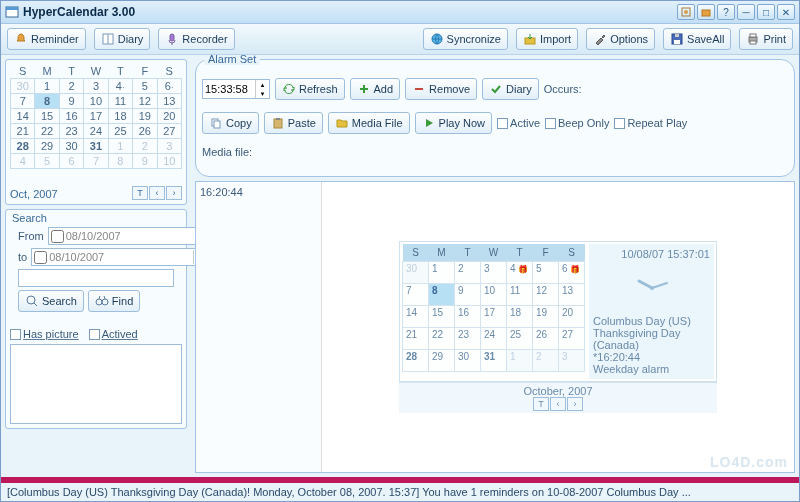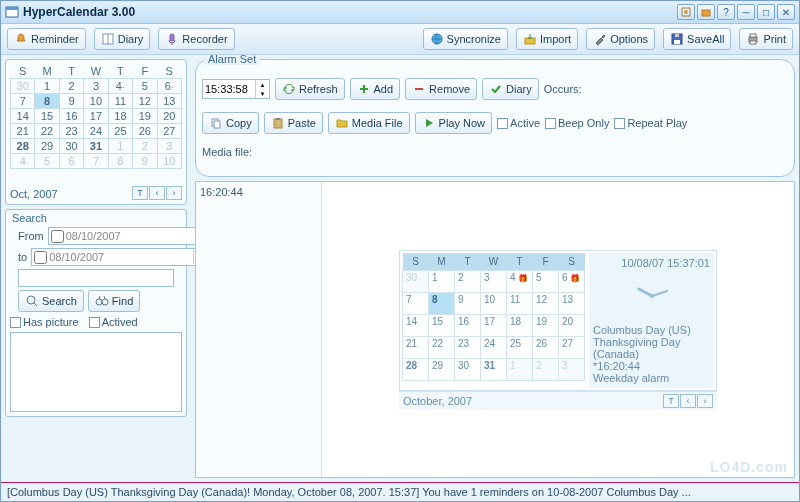--- a/index.html
+++ b/index.html
@@ -25,21 +25,21 @@
 .minical td.dot::after { content: '·'; font-size: 9px; color: #5a8aba; }
 .cal-footer { display: flex; align-items: flex-end; justify-content: space-between; margin-top: 17px; color: #3a6a9a; }
 .nav { display: flex; gap: 1px; }
 .nav .nbtn { width: 16px; height: 14px; border: 1px solid #9cbedc; background: #f0f8fd; display:flex; align-items:center; justify-content:center; font-size:9px; cursor:pointer; }
 .search-row { display:flex; align-items:center; gap:4px; margin: 3px 8px; }
 .search-row label { width: 30px; text-align:right; color:#3a5a7a; }
 .dateinput { flex:1; display:flex; align-items:center; border:1px solid #9cbedc; background:#fff; padding:1px 2px; gap:2px; }
 .dateinput input[type=text] { border:none; flex:1; font-size:11px; color:#888; }
 .drop { width:14px; height:14px; border-left:1px solid #ccc; display:flex; align-items:center; justify-content:center; font-size:8px; color:#555; cursor:pointer; }
 .textinput { width:100%; border:1px solid #9cbedc; background:#fff; padding:2px; }
-.checkrow { display:flex; gap:10px; margin-top:4px; color:#5a7a9a; }
+.checkrow { display:flex; gap:10px; margin-top:16px; color:#5a7a9a;text-decoration:underline; }
 .checkrow label { display:flex; align-items:center; gap:2px; }
 .listbox { border:1px solid #9cbedc; background:#fff; height:80px; margin-top:4px; }
 .content { flex:1; display:flex; flex-direction:column; padding:4px; gap:4px; overflow:hidden; }
 .fieldset { border:1px solid #a3c4e4; border-radius:14px; padding:6px; background:#f7fcff; position:relative; }
 .fieldset .legend { position:absolute; top:-7px; left:8px; background:#e8f3fa; padding:0 4px; color:#3a6a9a; }
 .row { display:flex; align-items:center; gap:5px; flex-wrap:wrap; margin:12px 0; }
 .spinner { display:flex; border:1px solid #9cbedc; background:#fff; }
 .spinner input { border:none; width:52px; padding:2px; }
 .spinner .spbtns { display:flex; flex-direction:column; }
 .spinner .sp { width:14px; height:9px; border-left:1px solid #ccc; font-size:7px; display:flex; align-items:center; justify-content:center; cursor:pointer; }
@@ -50,27 +50,27 @@
 .preview { flex:1; position:relative; background:#fff; padding:8px; display:flex; align-items:center; justify-content:center; }
 .bigcal-wrap { display:flex; gap:4px; background:#fff; border:1px solid #cfe0ef; padding:2px; }
 .bigcal { border-collapse:collapse; }
 .bigcal th { background:#bcdcef; color:#4a6a8a; font-weight:normal; padding:3px 8px; font-size:10px; text-align:center; }
 .bigcal td { border:1px solid #d3e4f0; width:26px; height:22px; vertical-align:top; padding:1px 3px; color:#6a8aaa; font-size:10px; background:#fdffff; }
 .bigcal td.other { color:#c0d0e0; background:#f5fafd; }
 .bigcal td.today { background:#b8e0f5; font-weight:bold; color:#3a6a9a; }
 .bigcal td.bold { font-weight:bold; }
 .sideinfo { width:125px; background:#eaf5fc; padding:4px; color:#6a8aaa; font-size:10px; display:flex; flex-direction:column; }
 .clock { height:55px; display:flex; align-items:center; justify-content:center; }
-.statusbar { border-top:1px solid #be185d; background:#e8f3fa; padding:3px 6px; color:#2a4a6a; font-size:11px; white-space:nowrap; overflow:hidden; }
+.statusbar { border-top:6px solid #be185d; background:#e8f3fa; padding:3px 6px; color:#2a4a6a; font-size:11px; white-space:nowrap; overflow:hidden; }
 .spacer { flex:1; }
 .checkbox { display:inline-flex; align-items:center; gap:2px; color:#3a5a7a; }
 .checkbox .cbox { width:11px; height:11px; border:1px solid #7a9aba; background:#fff; display:inline-block; }
 .medialist-item { color:#3a5a7a; padding:2px; }
 .watermark { position:absolute; bottom:2px; right:6px; color:#d8e6f0; font-size:14px; font-weight:bold; letter-spacing:1px; }
-.calfoot { display:flex; align-items:center; justify-content:space-between; padding:2px 4px; color:#6a8aaa; background:#f0f8fd; border-top:1px solid #d3e4f0; }
+.calfoot { display:flex; align-items:center; justify-content:space-between; padding:2px 4px; color:#6a8aaa; background:#f0f8fd; border-top:1px solid #d3e4f0;flex-direction:column; }
 </style>
 </head>
 <body>
 
 <div class="window">
   <div class="titlebar">
     <span class="icon">
       <svg viewBox="0 0 14 14">
           <rect x="1" y="2" width="12" height="10" fill="#fff" stroke="#3a6a9a"></rect>
           <rect x="1" y="2" width="12" height="3" fill="#5a9ad5"></rect>

